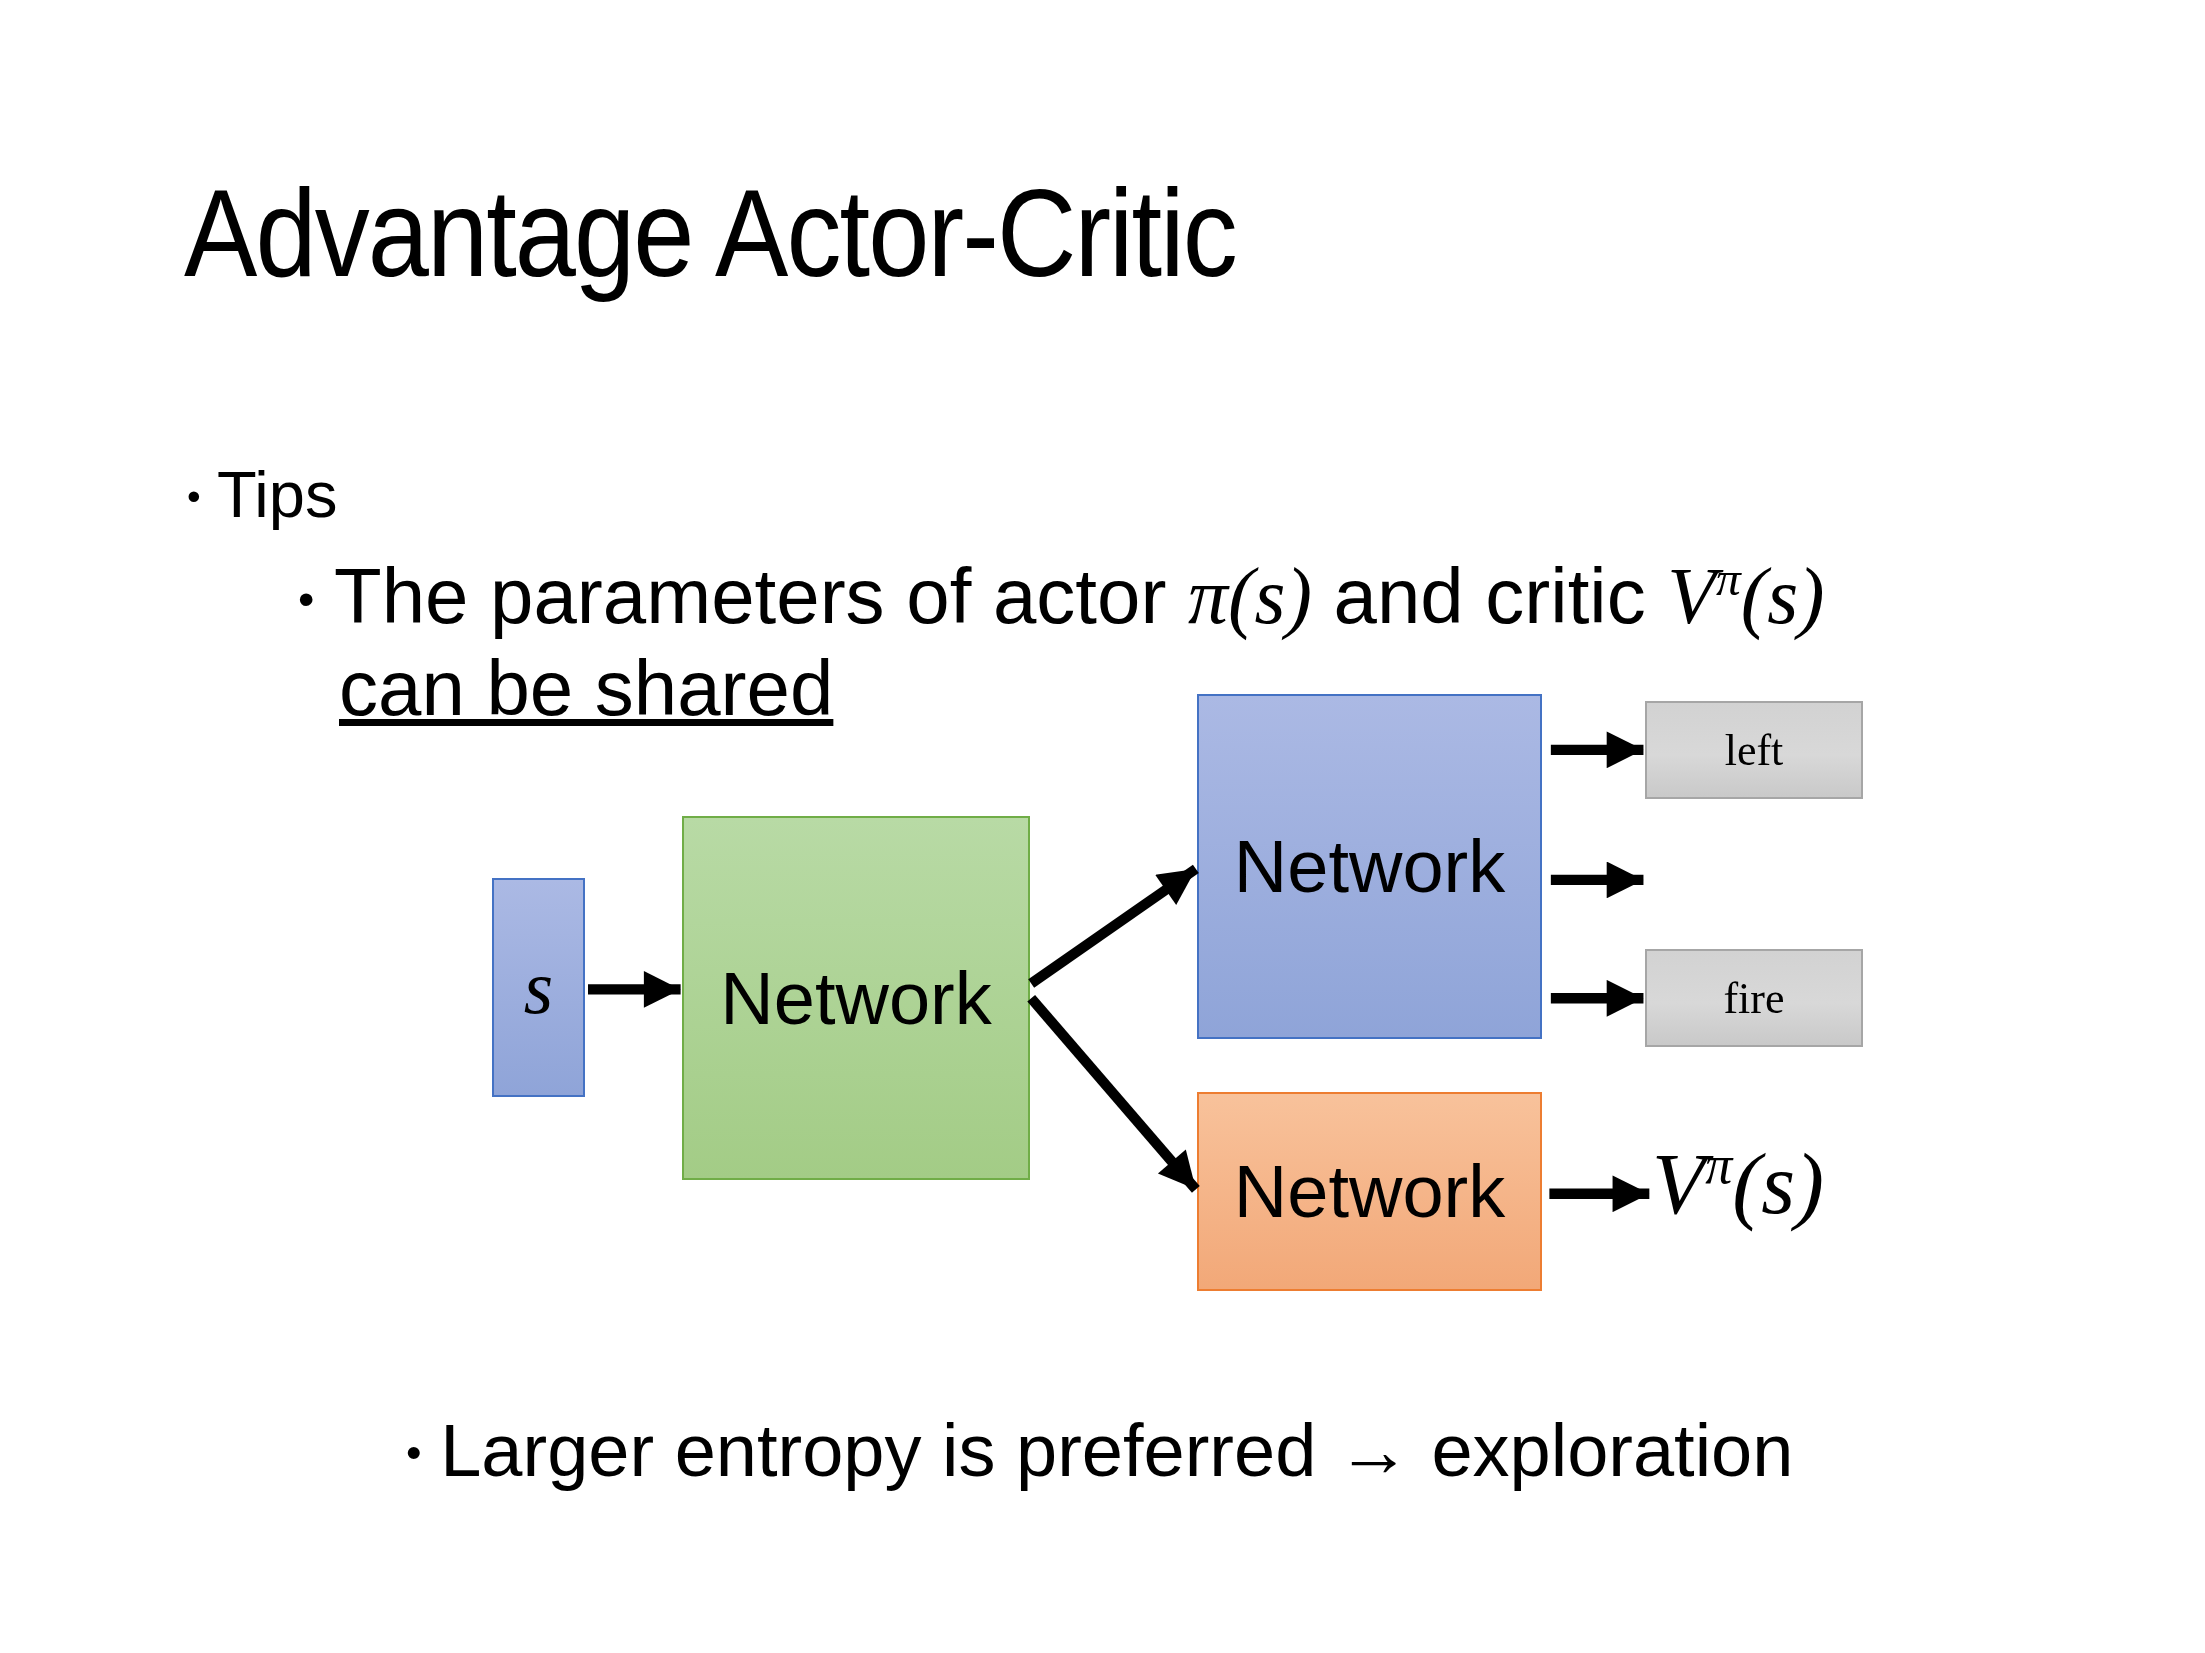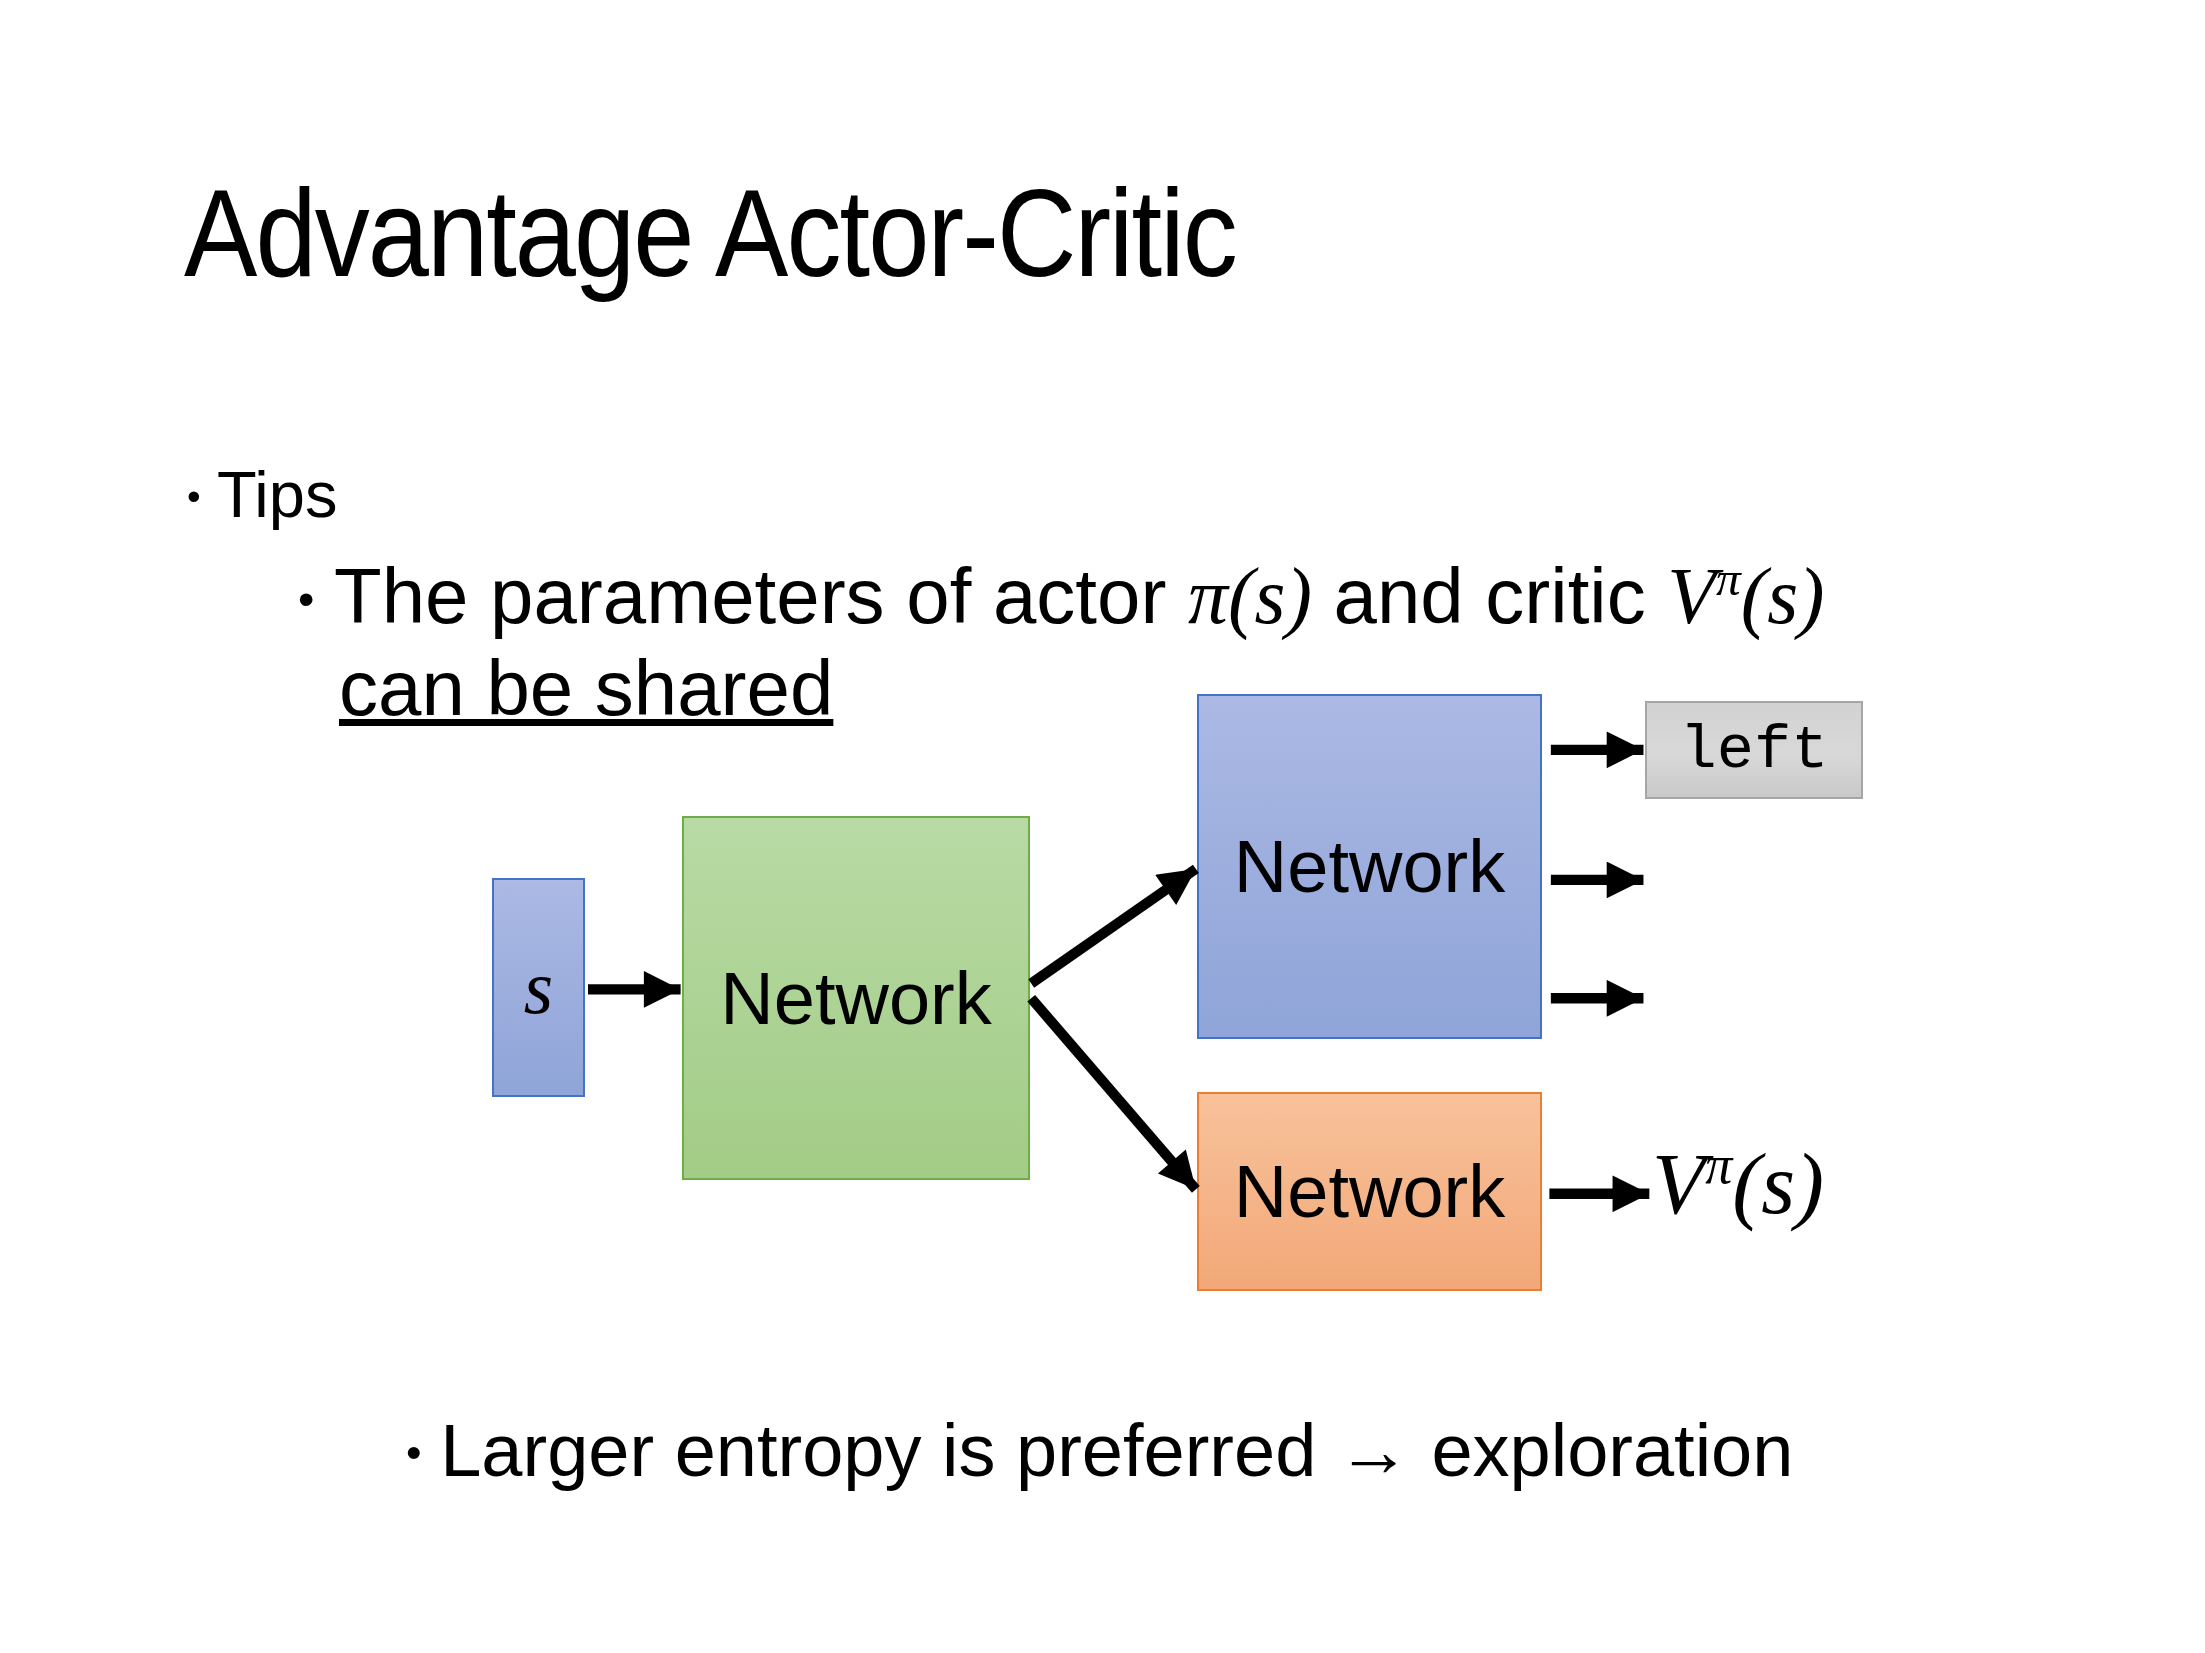--- a/index.html
+++ b/index.html
@@ -60,22 +60,22 @@
   .critic-box{
     left:1197px;top:1092px;width:345px;height:199px;
     border:2.9px solid #ED7D31;
     background:linear-gradient(#F8C29B,#F2A878);
     font-size:74px;
   }
   .action-box{
     left:1645px;width:218px;height:98px;
     border:2.9px solid #A6A6A6;
     background:linear-gradient(#D2D2D2,#D8D8D8 55%,#C9C9C9);
-    font-family:Liberation Mono, monospace;
-    font-size:62px;
+    font-family:Liberation Serif, serif;
+    font-size:44px;
   }
   .action-left{top:701px;}
   .action-right{top:826px;}
   .action-fire{top:949px;}
   .value-label{
     left:1652px;top:1132px;
     font-size:87px;line-height:1.2;
     white-space:nowrap;
   }
   .arrows{left:0;top:0;pointer-events:none;}
@@ -107,20 +107,21 @@
 
   <div class="abs box actor-box">
     <span>Network</span>
   </div>
 
   <div class="abs box critic-box">
     <span>Network</span>
   </div>
 
   <div class="abs box action-box action-left">left</div>
+  <div class="abs box action-box action-fire">fire</div>
 
   <div class="abs value-label math">
     <span>V</span><sup>π</sup><span>(s)</span>
   </div>
 
   <svg class="abs arrows" width="2205" height="1654" viewBox="0 0 3000 2250">
     <defs>
       <marker id="ah" viewBox="0 0 10 10" refX="10" refY="5" markerWidth="62" markerHeight="50" markerUnits="userSpaceOnUse" orient="auto">
         <path d="M0,0 L10,5 L0,10 Z" fill="#000"></path>
       </marker>

